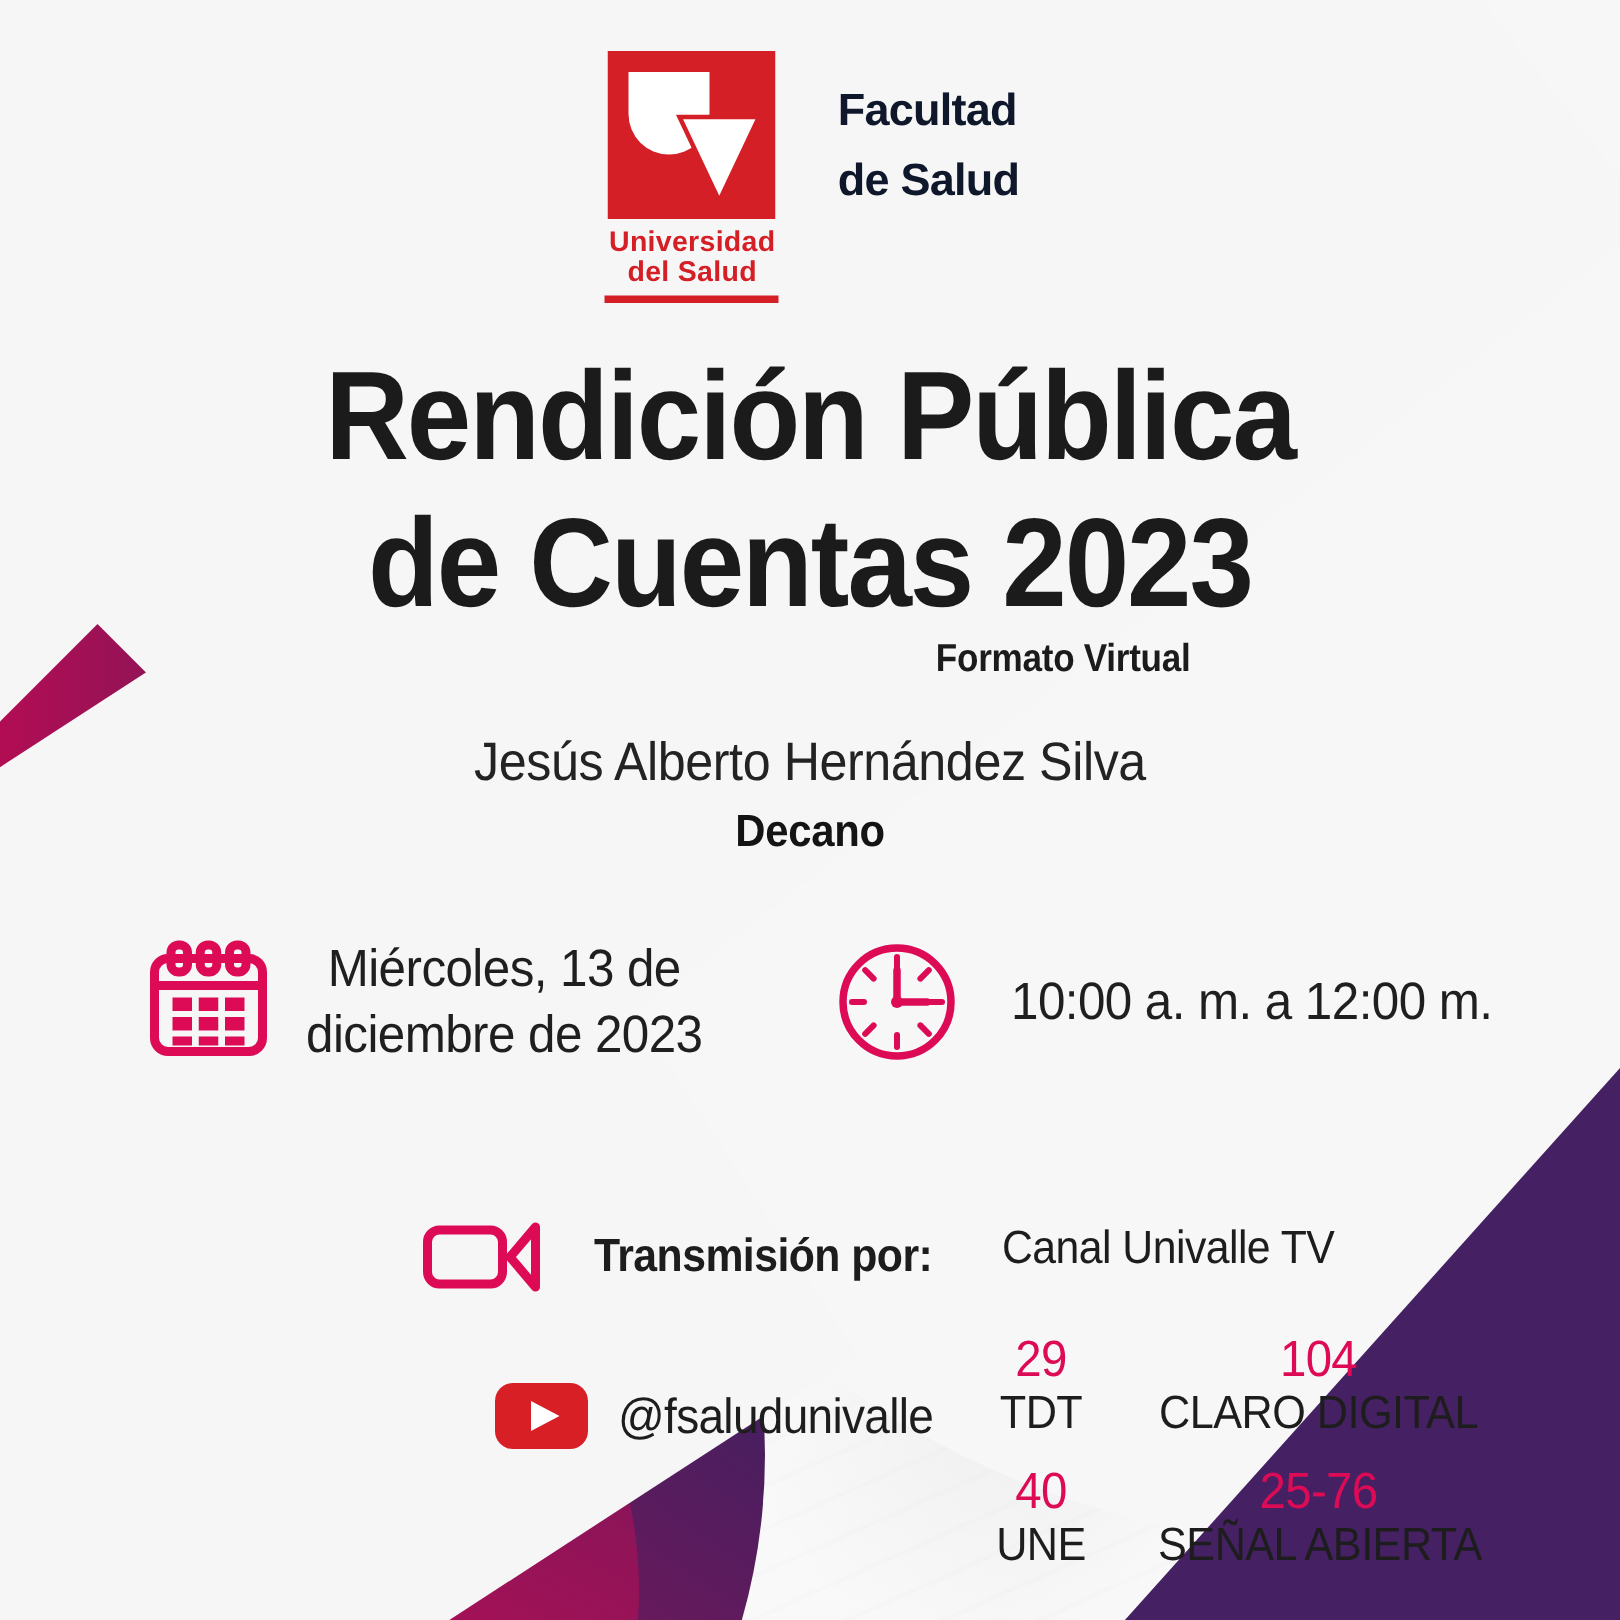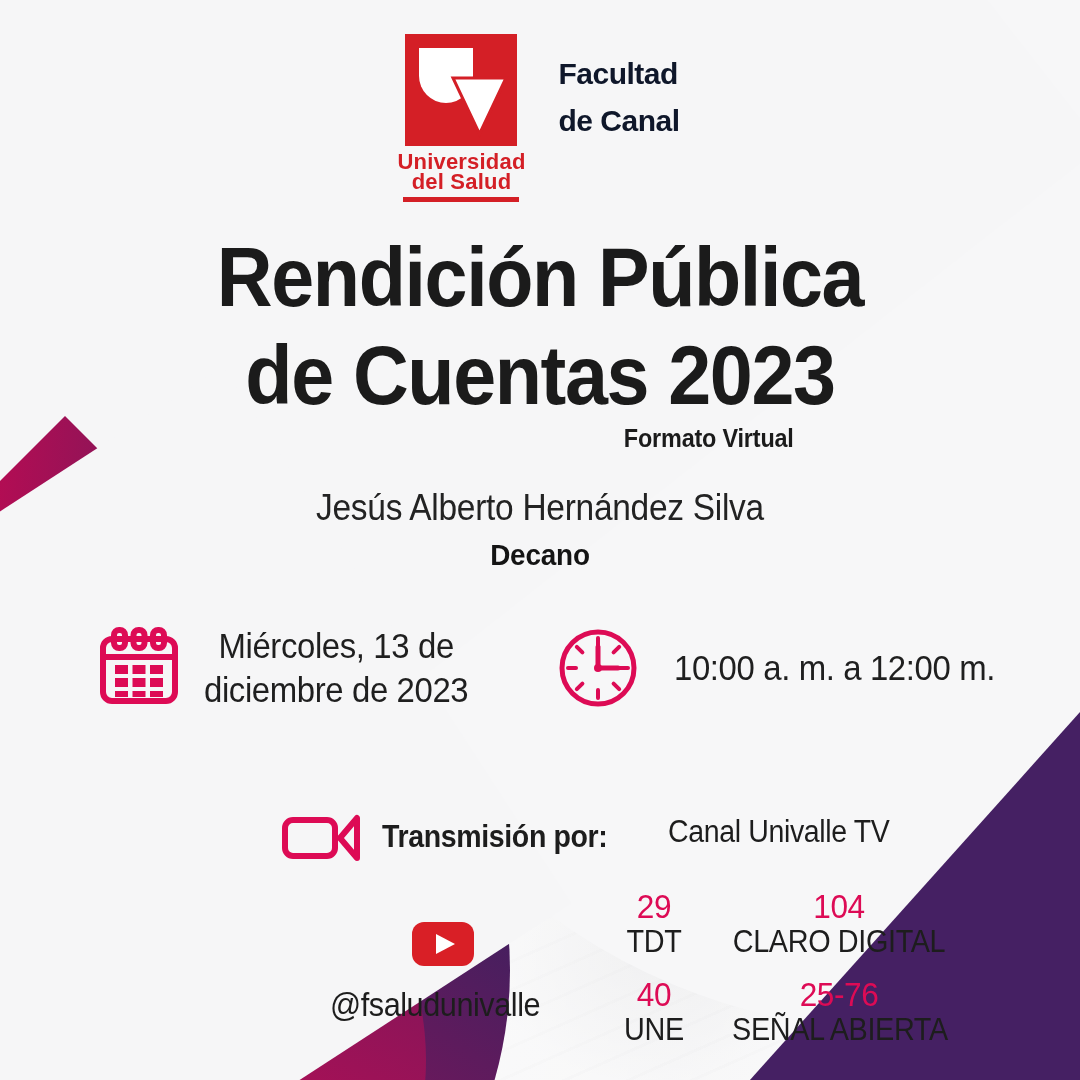--- a/index.html
+++ b/index.html
@@ -108,21 +108,21 @@
   .content{position:absolute;inset:0;}
 
   
   .header{
     position:absolute;top:34px;left:0;right:0;
     display:flex;justify-content:center;align-items:flex-start;gap:36px;
   }
   .uv-logo{display:flex;flex-direction:column;align-items:center;width:122px;}
   .uv-mark{width:112px;height:112px;position:relative;}
   .uv-word{
-    margin-top:6px;color:#d41f26;font-weight:bold;font-size:22px;
+    margin-top:6px;color:#d41f26;font-weight:bold;font-size:19px;
     line-height:20px;text-align:center;letter-spacing:.2px;
   }
   .uv-rule{margin-top:5px;width:116px;height:5px;background:#d41f26;}
   .fac-title{
     color:#0f172a;font-weight:bold;font-size:30px;line-height:47px;
     letter-spacing:-.5px;padding-top:16px;
   }
 
   
   .headline{
@@ -158,44 +158,44 @@
   .cell{display:flex;align-items:center;gap:22px;}
   .cell.time{margin-left:72px;gap:35px;}
   .cell-text{
     color:#1f1f1f;font-size:35px;line-height:44px;letter-spacing:-.4px;
     transform:scaleX(.94);transform-origin:left center;white-space:pre-line;
   }
 
   
   .trans-row{
     position:absolute;top:812px;left:282px;
-    display:flex;align-items:center;gap:22px;
+    display:flex;align-items:center;gap:36px;
   }
   .trans-label{
     color:#1d1d1d;font-size:31px;font-weight:bold;letter-spacing:-.4px;
     transform:scaleX(.92);transform-origin:left center;
   }
   .channel-name{
     position:absolute;top:814px;left:668px;
     color:#1d1d1d;font-size:31px;letter-spacing:-.4px;
     transform:scaleX(.92);transform-origin:left center;white-space:nowrap;
   }
 
   .yt-row{
     position:absolute;top:922px;left:330px;
-    display:flex;align-items:center;gap:20px;flex-direction:column;
+    display:flex;align-items:center;gap:20px;
   }
   .yt-handle{
     color:#1d1d1d;font-size:33px;letter-spacing:-.5px;
     transform:scaleX(.93);transform-origin:left center;
   }
 
   
   .chan-grid{
-    position:absolute;top:888px;left:596px;
+    position:absolute;top:888px;left:636px;
     display:grid;grid-template-columns:116px 230px;
     column-gap:12px;row-gap:16px;
   }
   .chan{text-align:center;transform:scaleX(.93);}
   .chan-num{
     color:#dd0b55;font-size:34px;line-height:36px;letter-spacing:-.5px;
   }
   .chan-lbl{
     color:#1d1d1d;font-size:31px;line-height:36px;letter-spacing:-.4px;white-space:nowrap;
   }
@@ -245,21 +245,21 @@
         </div>
         <div class="uv-word">
           <div>Universidad</div>
           <div>del Salud</div>
         </div>
         <div class="uv-rule"></div>
       </div>
 
       <div class="fac-title">
         <div>Facultad</div>
-        <div>de Canal</div>
+        <div>de Salud</div>
       </div>
     </div>
 
     <div class="headline">
       <div>Rendición Pública</div>
       <div class="l2">de Cuentas 2023</div>
     </div>
     <div class="formato">Formato Virtual</div>
 
     <div class="speaker">Jesús Alberto Hernández Silva</div>

